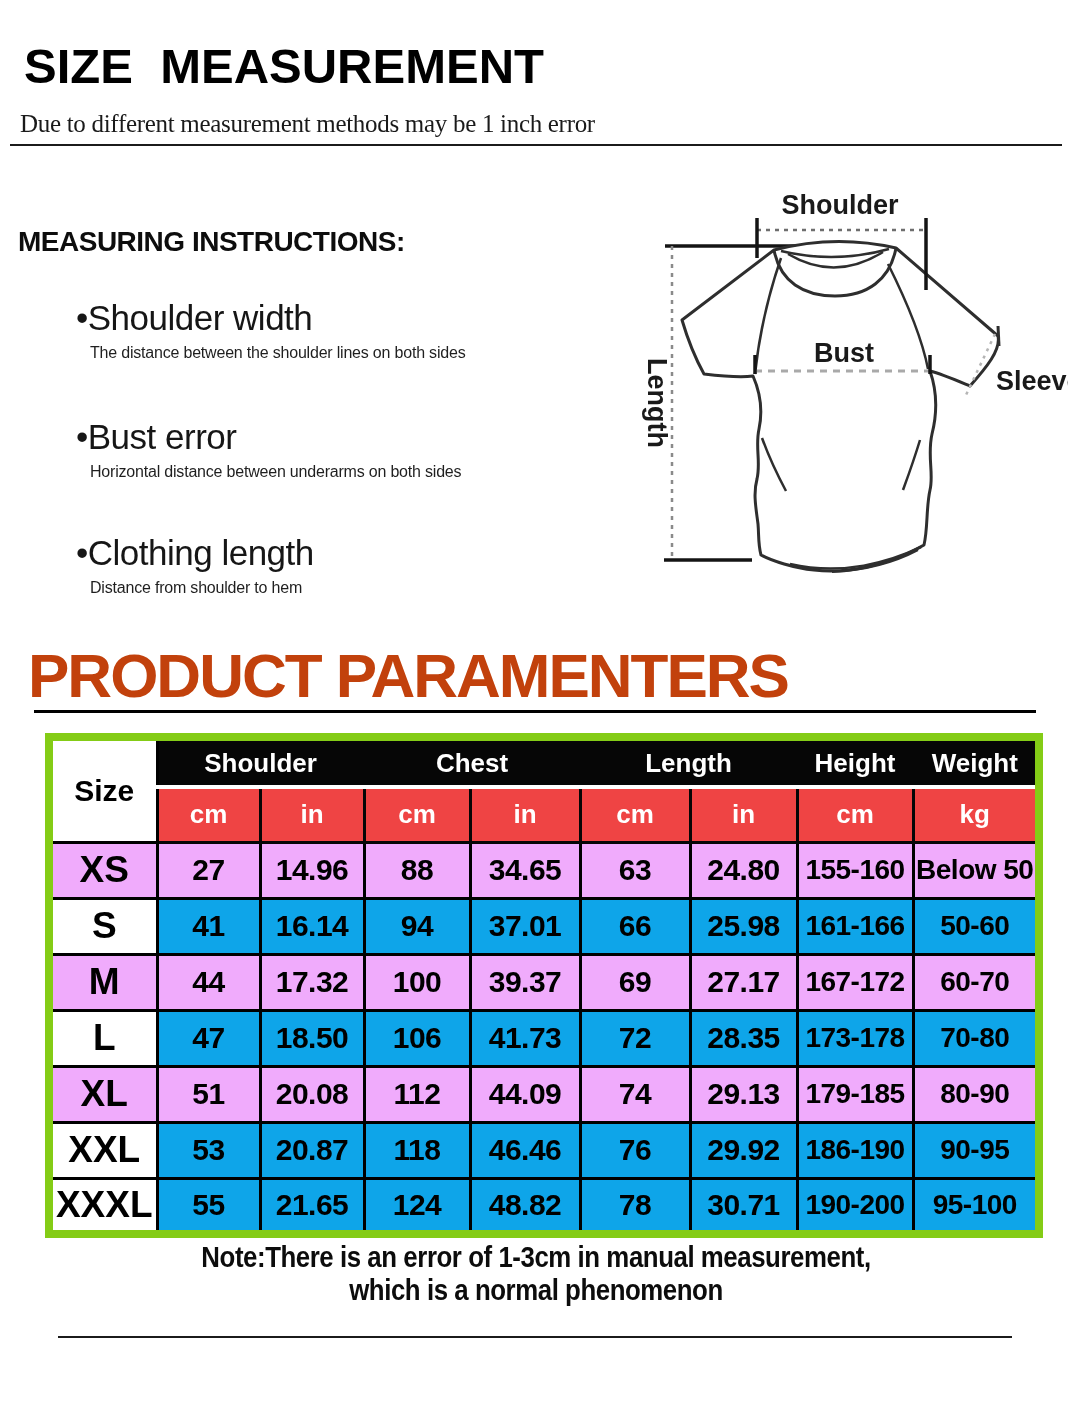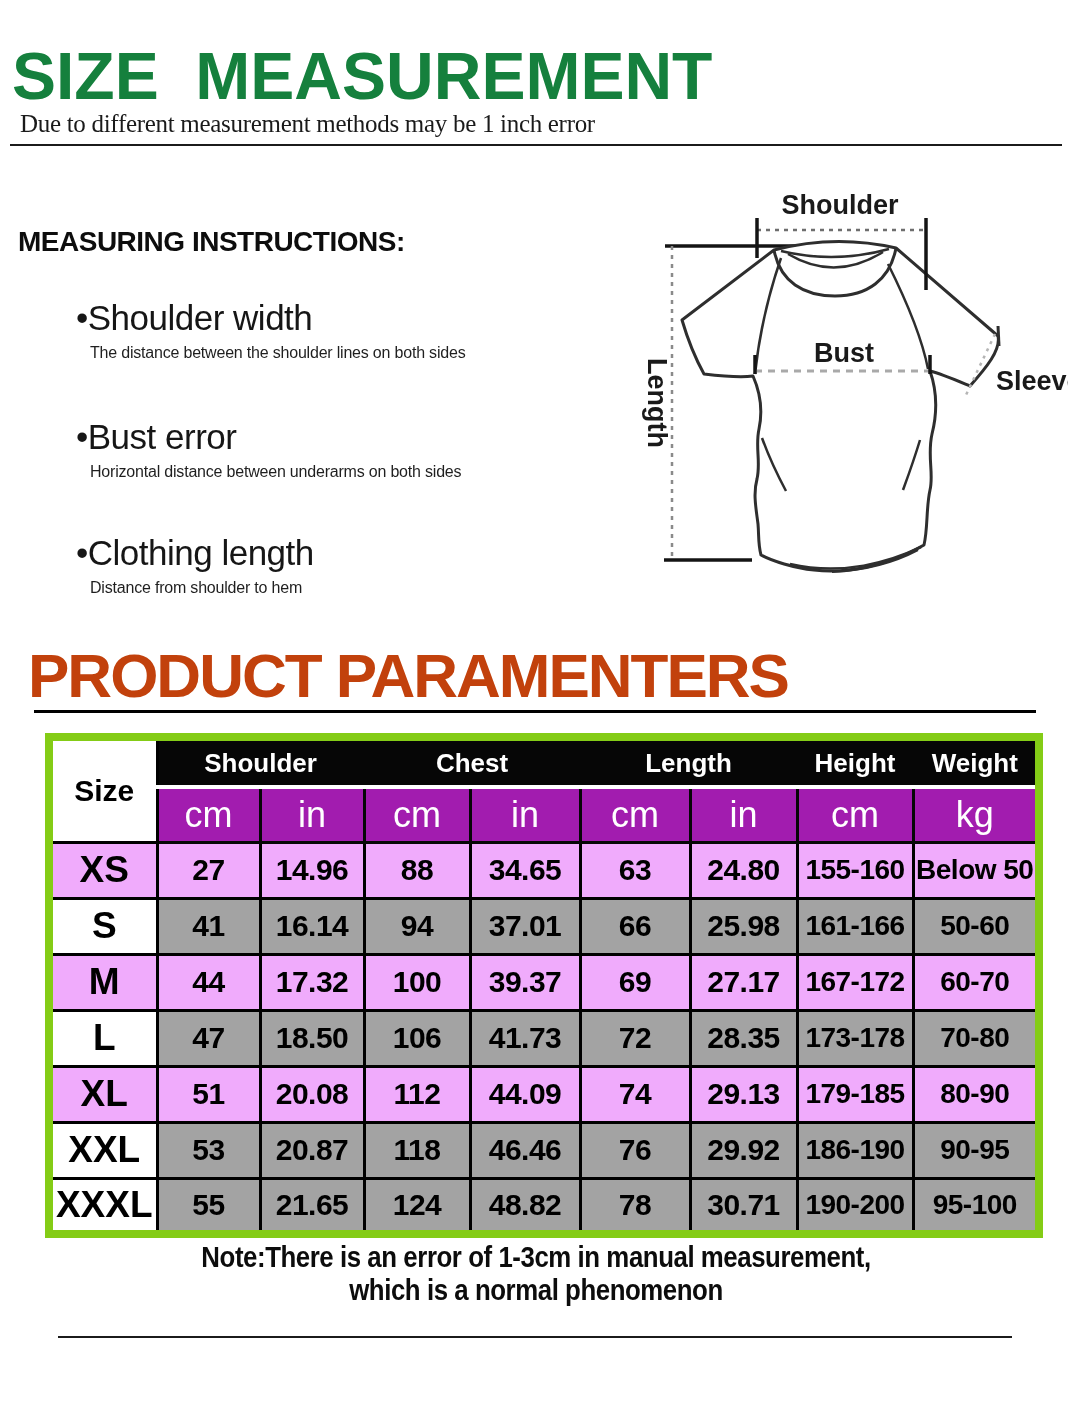--- a/index.html
+++ b/index.html
@@ -8,25 +8,25 @@
     background: #ffffff;
     font-family: "Liberation Sans", sans-serif;
     color: #000;
     overflow: hidden;
   }
   .abs { position: absolute; }
   #canvas { position: relative; width: 1072px; height: 1420px; background:#fff; }
 
   
   .page-title {
-    left: 12px; top: 38px;
-    font-size: 66px; font-weight: 700;
+    left: 24px; top: 38px;
+    font-size: 49px; font-weight: 700;
     letter-spacing: 0px;
     white-space: pre;
-    color: #15803d;
+    color: #000000;
   }
   .page-subtitle {
     left: 20px; top: 110px;
     font-family: "Liberation Serif", serif;
     font-size: 25px; letter-spacing: -0.3px;
     color: #1a1a1a;
   }
   .rule { background: #1b1b1b; }
   #rule-top    { left: 10px;  top: 144px; width: 1052px; height: 2px; }
   #rule-mid    { left: 34px;  top: 710px; width: 1002px; height: 3px; background:#000; }
@@ -83,27 +83,27 @@
   .corner-cell {
     background: #fff; color: #000;
     font-size: 30px; font-weight: 700;
   }
   .group-cell {
     background: #060606; color: #fff;
     font-size: 26px; font-weight: 700;
     border-color: #060606 !important;
   }
   .unit-cell {
-    background: #a21caf; color: #fff;
-    font-size: 36px; font-weight: 400;
+    background: #ef4444; color: #fff;
+    font-size: 26px; font-weight: 700;
     border-color: #060606 !important;
     border-top: 4px solid #ffffff !important;
   }
   .size-cell  { font-size: 37px; font-weight: 700; background:#fff; }
-  .value-cell { font-size: 30px; font-weight: 600; background:#a3a3a3; letter-spacing:-0.5px; }
+  .value-cell { font-size: 30px; font-weight: 600; background:#0ea5e9; letter-spacing:-0.5px; }
   #size-table td.col-7, #size-table td.col-8 { font-size: 28px; }
   tr.shaded .size-cell, tr.shaded .value-cell { background: #f0abfc; }
 
   
   .note-block {
     left: 0px; top: 1240px; width: 1072px;
     text-align: center;
     font-size: 30px; font-weight: 700; color: #0c0c0c;
     line-height: 33px; letter-spacing: -0.5px;
     transform: scaleX(0.86);

